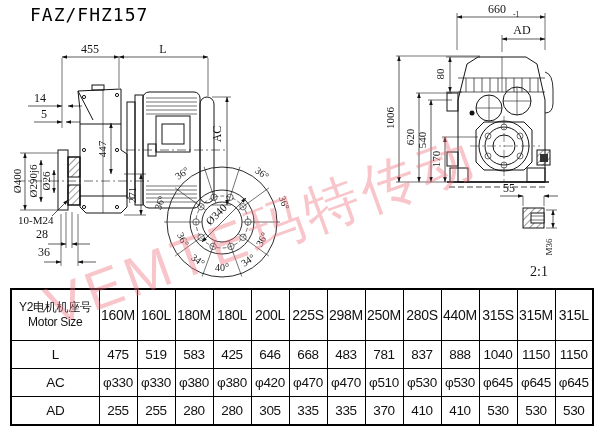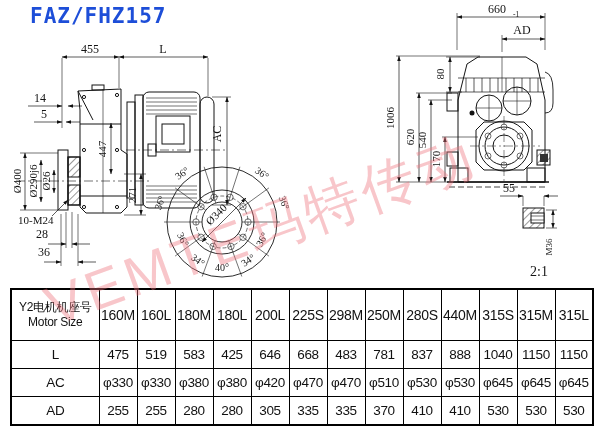--- a/index.html
+++ b/index.html
@@ -1,19 +1,19 @@
 <!DOCTYPE html>
 <html><head>
 <meta charset="utf-8">
 <style>
   html,body{margin:0;padding:0;background:#fff;}
   #page{position:relative;width:600px;height:445px;background:#fff;overflow:hidden;
         font-family:"Liberation Sans",sans-serif;color:#111;}
   #title{position:absolute;left:30px;top:4px;font-family:"DejaVu Sans Mono",monospace;
-         font-size:21px;font-weight:700;letter-spacing:1px;color:#1d4ed8;}
+         font-size:18px;font-weight:400;letter-spacing:1px;color:#000000;}
   svg text{font-family:"Liberation Serif",serif;fill:#141414;}
   .dt{font-size:12px;}
   .dts{font-size:11px;}
   .ang{font-size:10px;}
   
   #dimtable{position:absolute;left:10px;top:288px;width:582px;border-collapse:collapse;
             table-layout:fixed;}
   #dimtable td,#dimtable th{border:1px solid #000;text-align:center;vertical-align:middle;
             padding:0;font-weight:normal;font-size:13.5px;letter-spacing:-0.3px;
             white-space:nowrap;overflow:hidden;}

